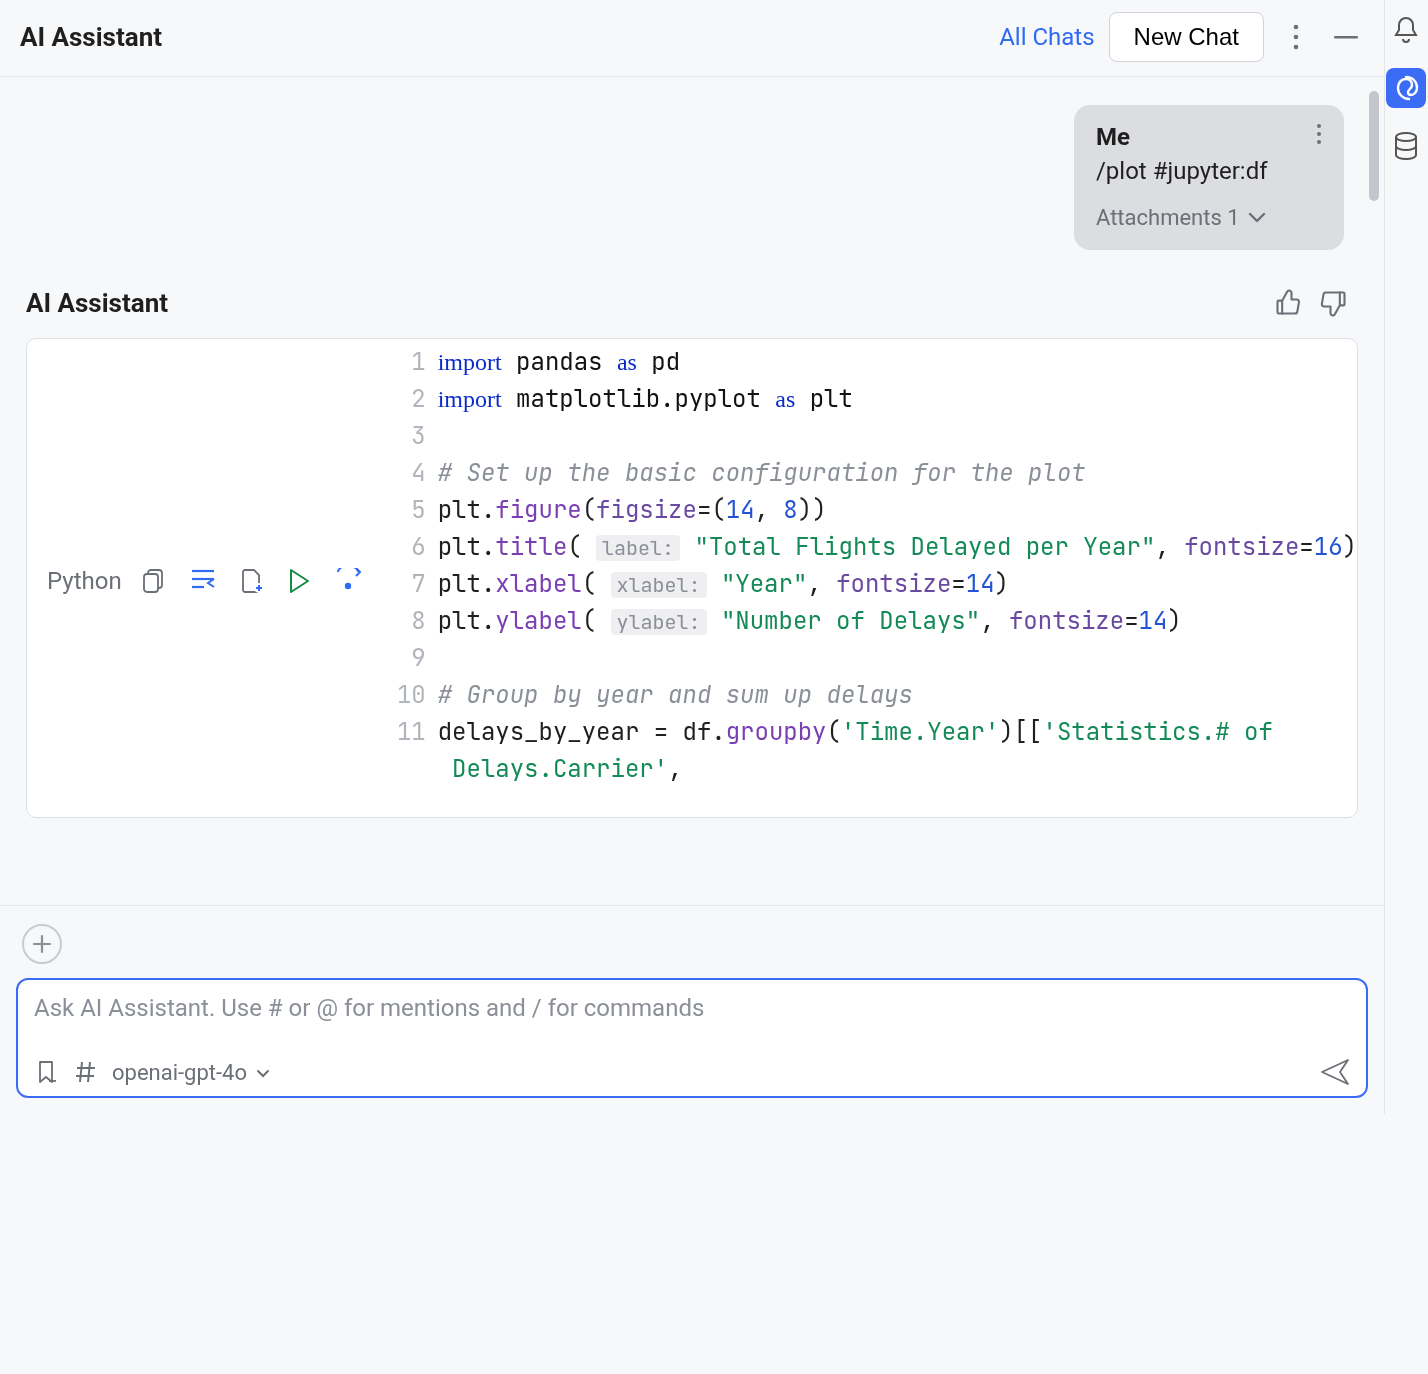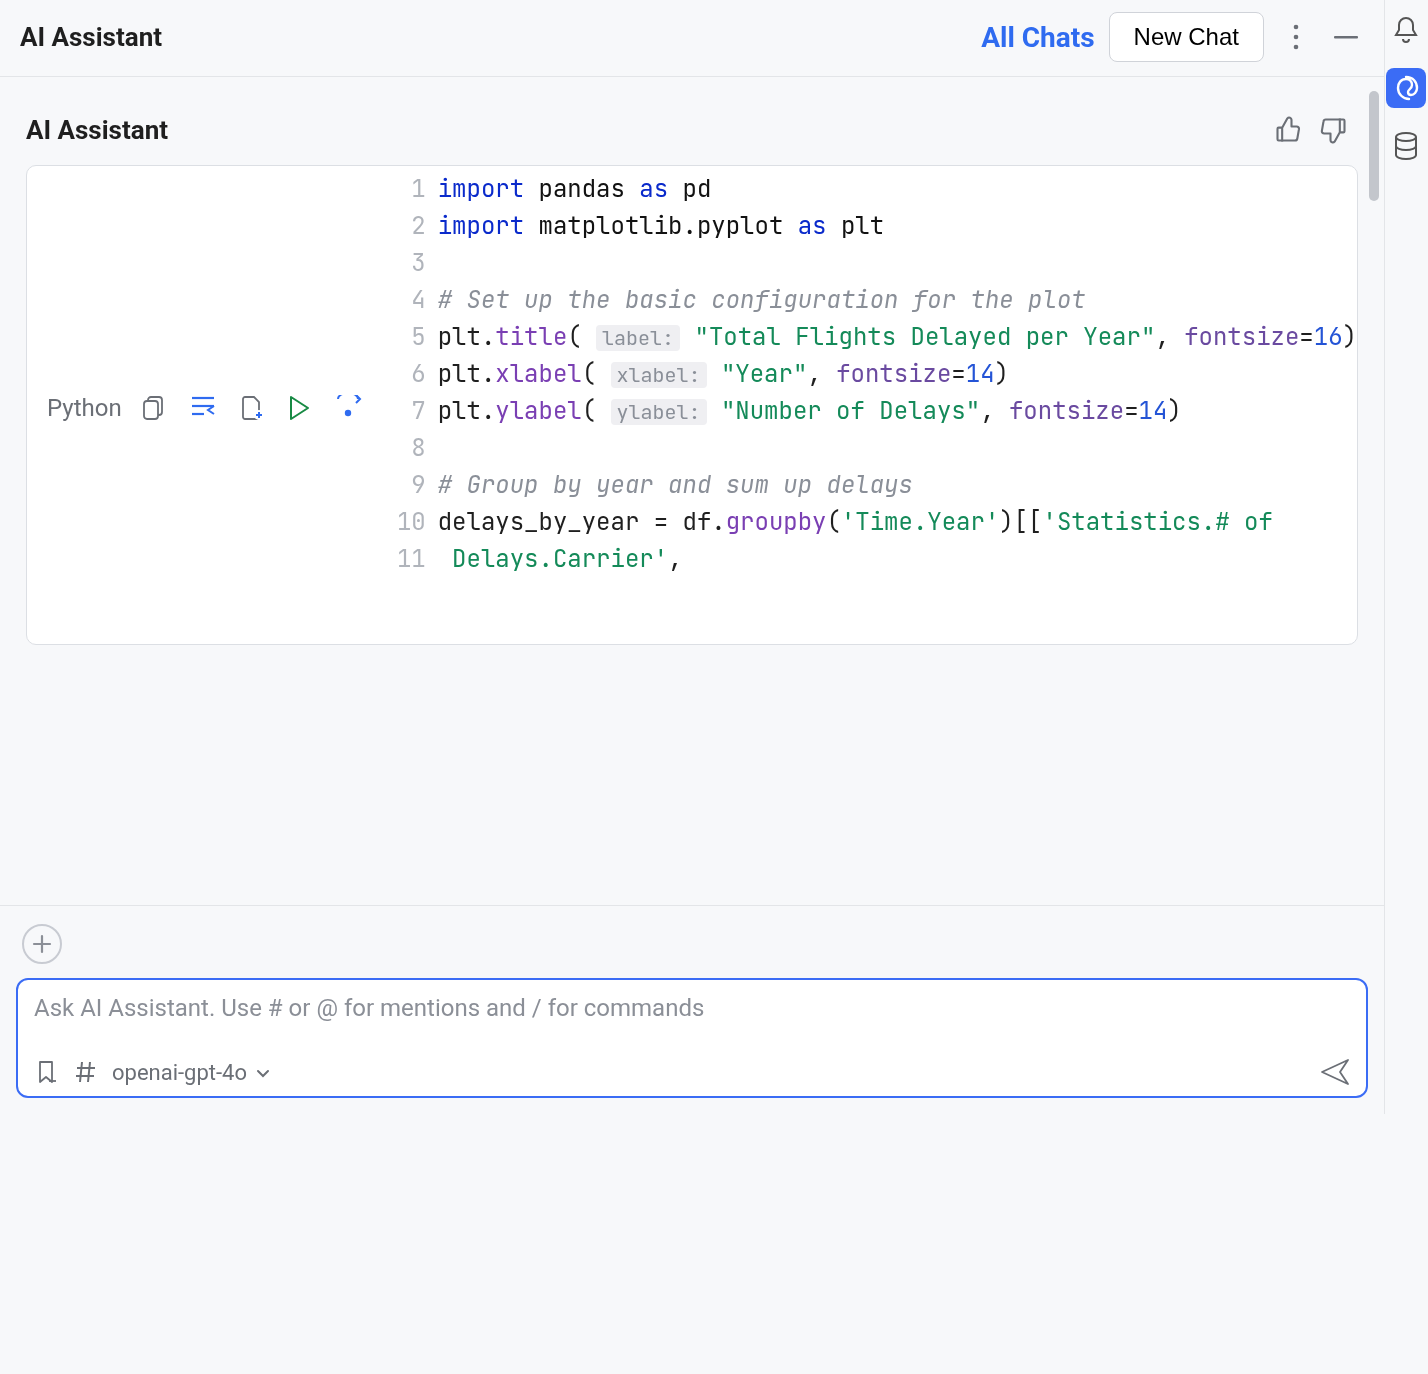--- a/index.html
+++ b/index.html
@@ -50,23 +50,22 @@
     border-bottom: 1px solid #e3e5e8;
     background: #f7f8fa;
   }
   .header-title {
     font-size: 26px;
     font-weight: 700;
     flex: 1;
   }
   .link-btn {
     color: #2f6bf0;
-    font-size: 28px;
+    font-size: 24px;
     cursor: pointer;
-    font-weight: bold;
   }
   .new-chat-btn {
     background: #fff;
     border: 1px solid #d0d3d9;
     border-radius: 8px;
     padding: 10px 24px;
     font-size: 24px;
     cursor: pointer;
   }
   .icon-btn {
@@ -184,21 +183,21 @@
   .gutter {
     width: 54px;
     text-align: right;
     color: #b0b4bb;
     padding-right: 12px;
   }
   .gutter div { height: 37px; }
   .code-lines { flex: 1; }
   .code-lines .line { white-space: pre; height: 37px; }
   .code-lines .line.wrap { white-space: pre; }
-  .kw { color: #0a2acb; }
+  .kw { color: #0a2acb; font-family: Liberation Serif, serif; }
   .id { color: #121212; }
   .cm { color: #8a8f98; font-style: italic; }
   .fn { color: #7a3fb3; }
   .kwarg { color: #6a4aa0; }
   .num { color: #2454d6; }
   .str { color: #148a59; }
   .hint {
     background: #efeff2;
     color: #8a8f98;
     font-style: normal;
@@ -273,20 +272,41 @@
       <div class="icon-btn">
         <svg width="24" height="4" viewBox="0 0 24 4">
             <rect x="0" y="1" width="24" height="2.5" rx="1" fill="currentColor"></rect>
           </svg>
       </div>
     </div>
 
     <div class="chat-body">
       <div class="scroll-thumb"></div>
 
+      <div class="user-bubble-wrap">
+        <div class="user-bubble">
+          <div class="me-row">
+            <div class="me-label">Me</div>
+            <div class="icon-btn" style="width:auto;height:auto;">
+              <svg width="6" height="22" viewBox="0 0 6 22">
+                  <circle cx="3" cy="3" r="2" fill="#6b6f76"></circle>
+                  <circle cx="3" cy="11" r="2" fill="#6b6f76"></circle>
+                  <circle cx="3" cy="19" r="2" fill="#6b6f76"></circle>
+                </svg>
+            </div>
+          </div>
+          <div class="msg-text">/plot #jupyter:df</div>
+          <div class="attachments-row">
+            <span>Attachments 1</span>
+            <svg width="18" height="12" viewBox="0 0 18 12">
+                <path d="M2 2 L9 9 L16 2" stroke="#6b6f76" stroke-width="2.4" fill="none" stroke-linecap="round" stroke-linejoin="round"></path>
+              </svg>
+          </div>
+        </div>
+      </div>
 
       <div class="assistant-row">
         <div class="assistant-title">AI Assistant</div>
         <div class="thumb-icons">
           <div>
             <svg width="28" height="28" viewBox="0 0 24 24">
                 <path d="M7 22V10m0 0H4a1 1 0 0 0-1 1v9a1 1 0 0 0 1 1h3m0-11 4.5-8a2 2 0 0 1 3.5 1.3V9h4.4a2 2 0 0 1 2 2.3l-1.4 8a2 2 0 0 1-2 1.7H7" fill="none" stroke="#6b6f76" stroke-width="1.8" stroke-linejoin="round"></path>
               </svg>
           </div>
           <div>
@@ -349,20 +369,21 @@
             <div>8</div>
             <div>9</div>
             <div>10</div>
             <div>11</div>
           </div>
           <div class="code-lines">
             <div class="line"><span class="kw">import</span> <span class="id">pandas</span> <span class="kw">as</span> <span class="id">pd</span></div>
             <div class="line"><span class="kw">import</span> <span class="id">matplotlib.pyplot</span> <span class="kw">as</span> <span class="id">plt</span></div>
             <div class="line"></div>
             <div class="line"><span class="cm"># Set up the basic configuration for the plot</span></div>
+            <div class="line"><span>plt.</span><span class="fn">figure</span><span>(</span><span class="kwarg">figsize</span><span>=(</span><span class="num">14</span><span>, </span><span class="num">8</span><span>))</span></div>
             <div class="line"><span>plt.</span><span class="fn">title</span><span>( </span><span class="hint">label:</span><span> </span><span class="str">"Total Flights Delayed per Year"</span><span>, </span><span class="kwarg">fontsize</span><span>=</span><span class="num">16</span><span>)</span></div>
             <div class="line"><span>plt.</span><span class="fn">xlabel</span><span>( </span><span class="hint">xlabel:</span><span> </span><span class="str">"Year"</span><span>, </span><span class="kwarg">fontsize</span><span>=</span><span class="num">14</span><span>)</span></div>
             <div class="line"><span>plt.</span><span class="fn">ylabel</span><span>( </span><span class="hint">ylabel:</span><span> </span><span class="str">"Number of Delays"</span><span>, </span><span class="kwarg">fontsize</span><span>=</span><span class="num">14</span><span>)</span></div>
             <div class="line"></div>
             <div class="line"><span class="cm"># Group by year and sum up delays</span></div>
             <div class="line"><span>delays_by_year = df.</span><span class="fn">groupby</span><span>(</span><span class="str">'Time.Year'</span><span>)[[</span><span class="str">'Statistics.# of</span></div>
             <div class="line wrap"><span class="str"> Delays.Carrier'</span><span>,</span></div>
           </div>
         </div>
       </div>

